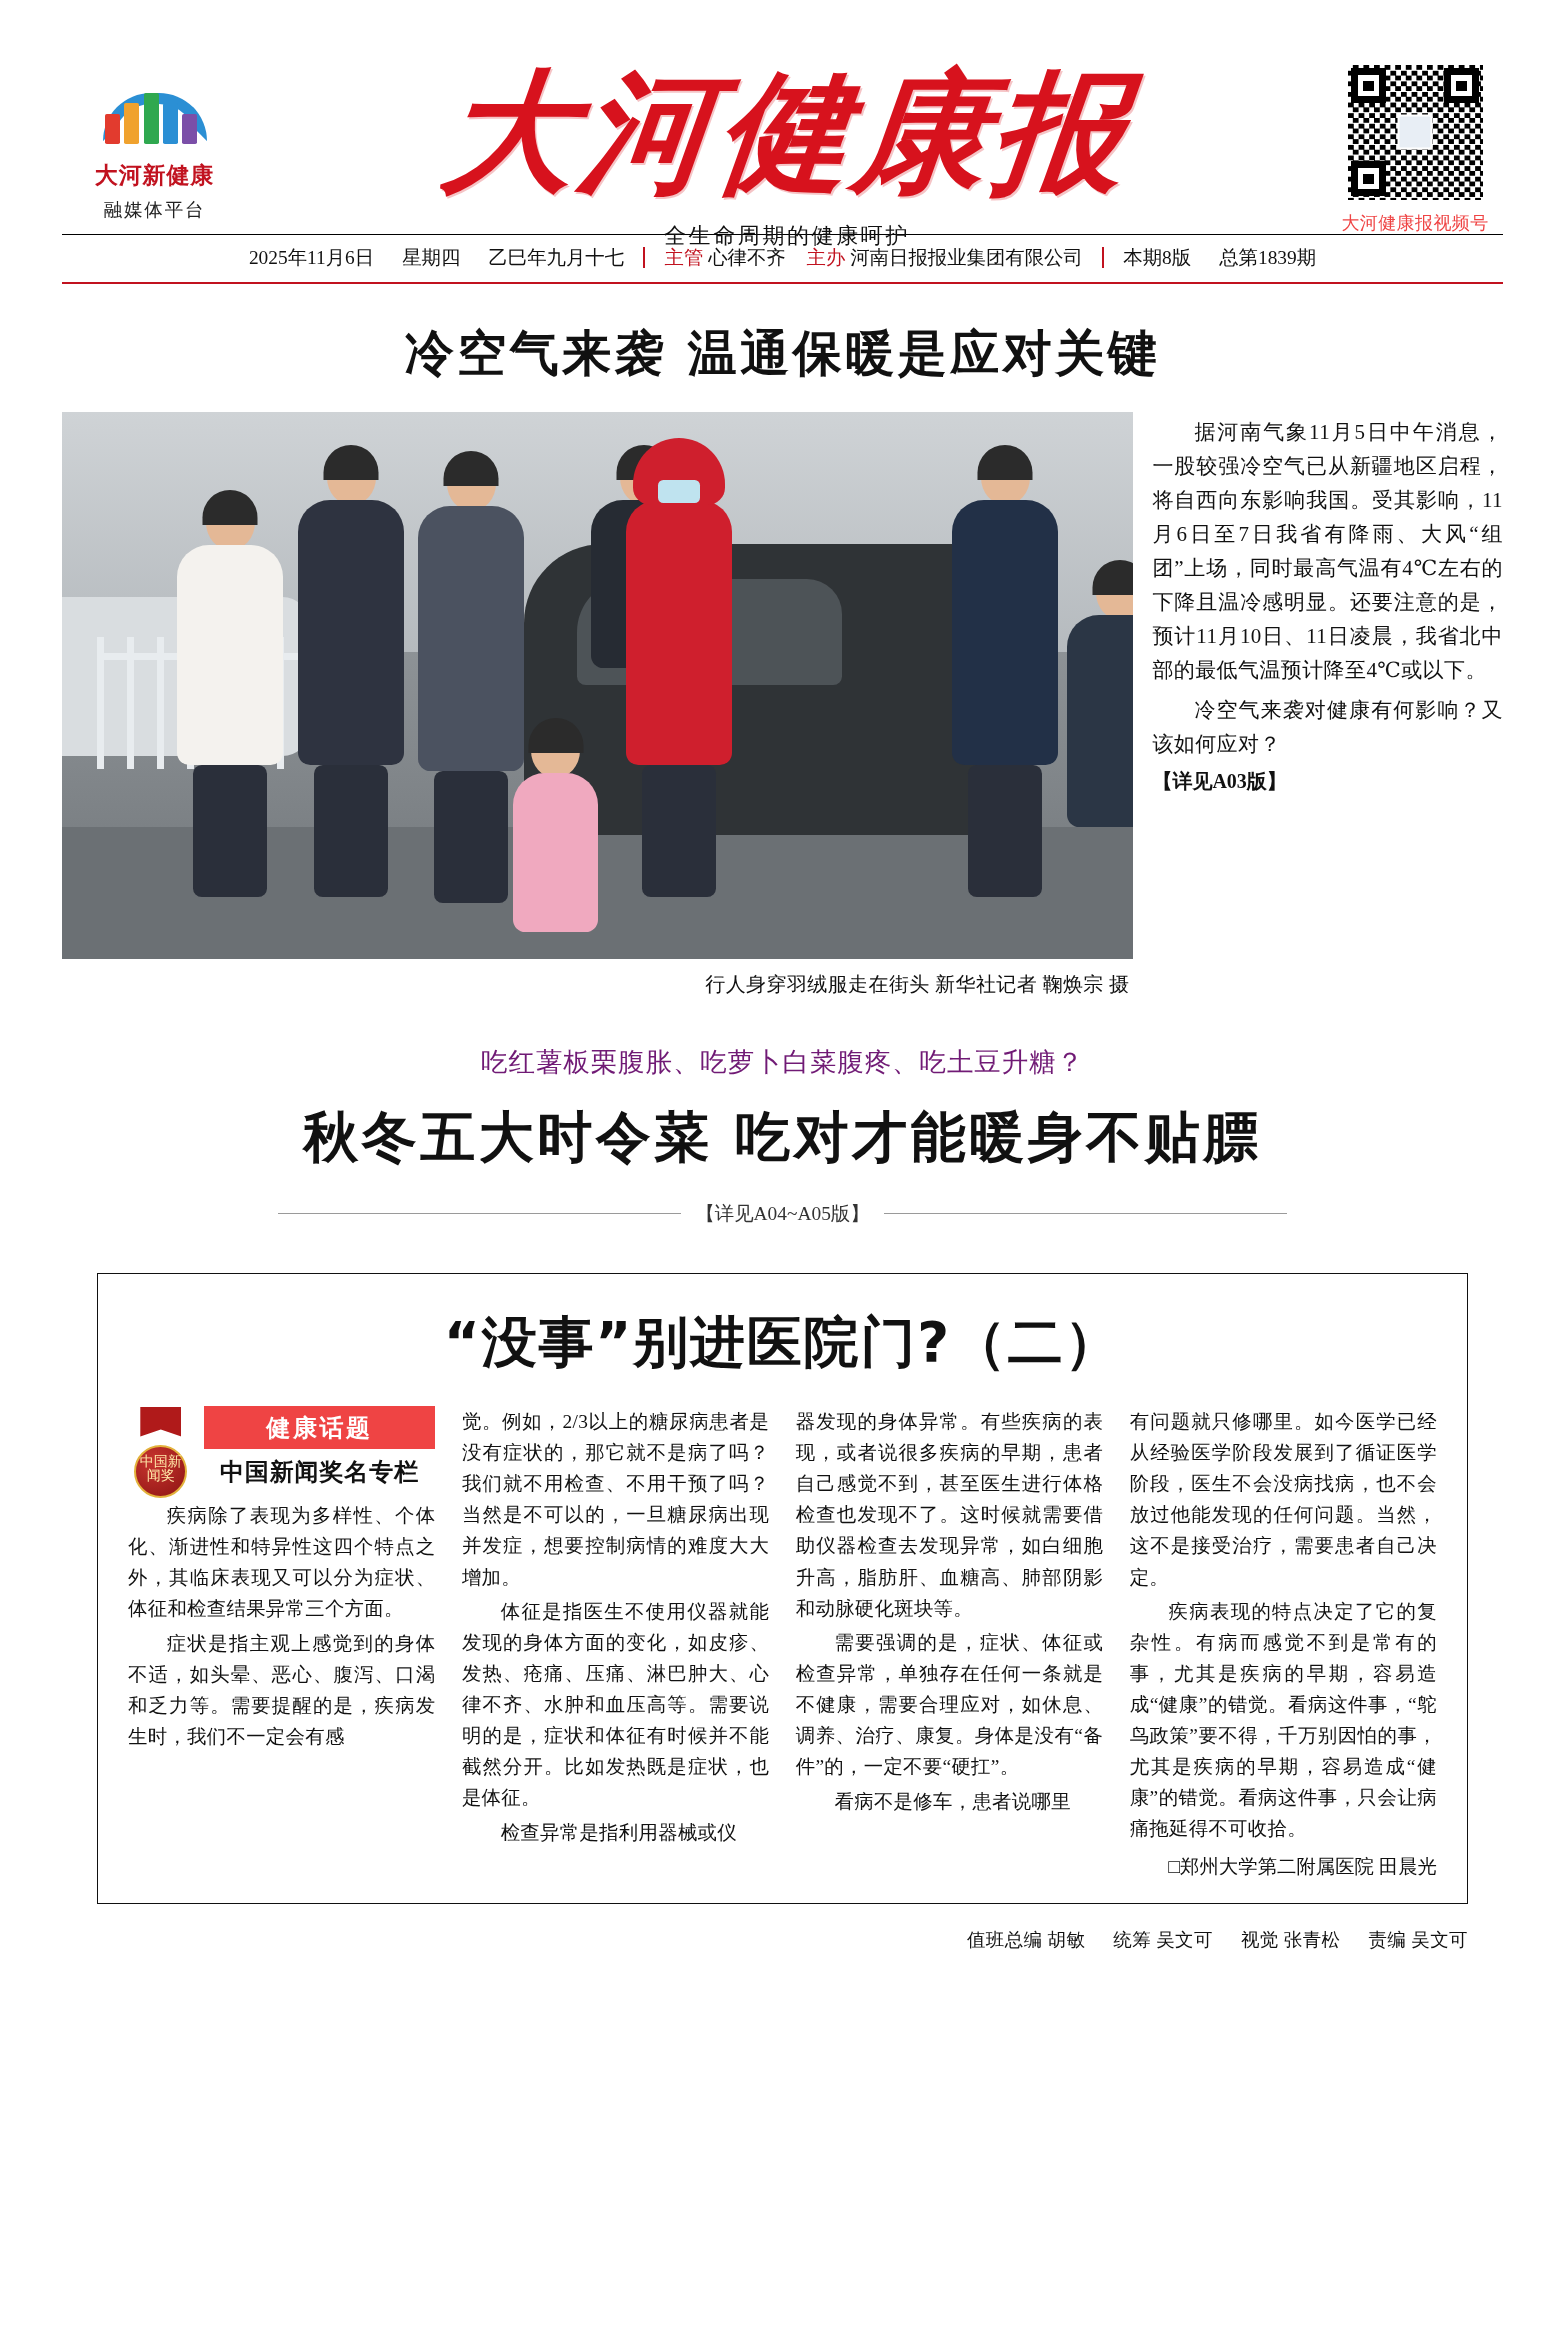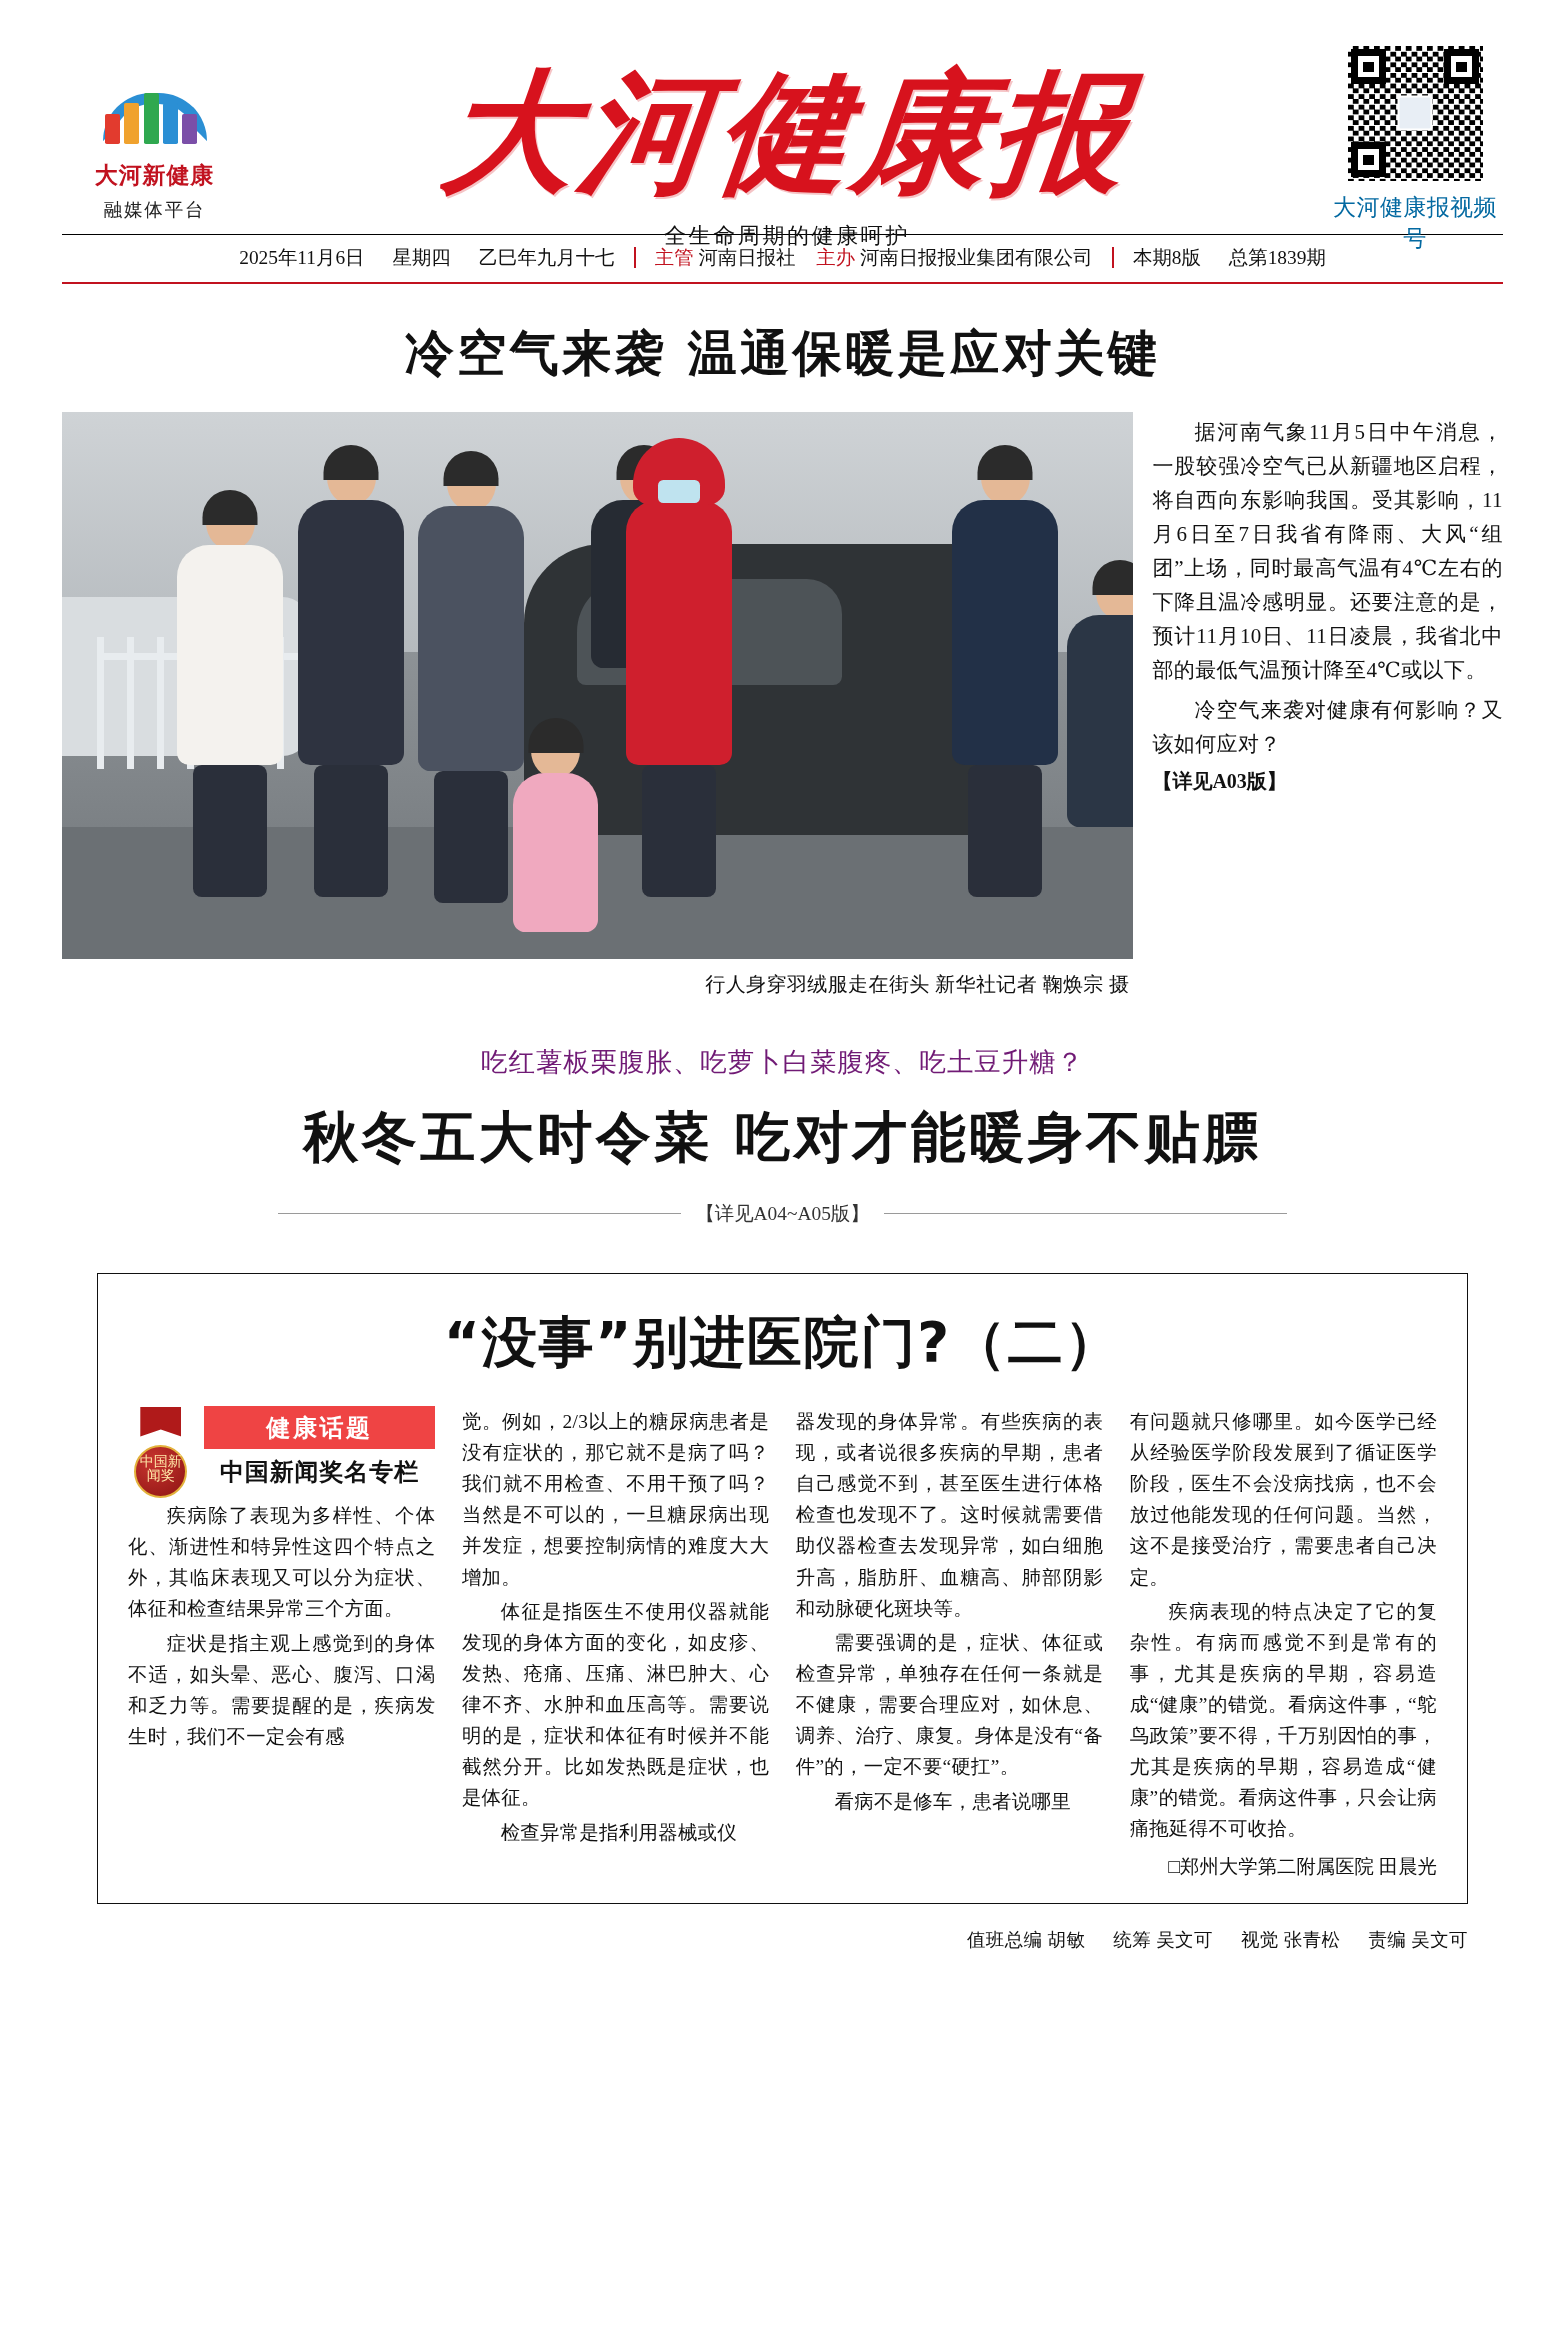--- a/index.html
+++ b/index.html
@@ -125,23 +125,23 @@
   .qr .center-logo {
     position: absolute;
     left: 50%; top: 50%;
     transform: translate(-50%,-50%);
     width: 35px; height: 35px;
     background: #e8eef5;
     border: 2.6px solid #fff;
     border-radius: 3.5px;
   }
   .qr-caption {
-    font-size: 23px;
+    font-size: 18px;
     margin-top: 8.8px;
-    color: #0369a1;
+    color: #ef4444;
     letter-spacing: 0.4px;
   }
 
   
   .rule-top {
     border-top: 1.8px solid #000;
     margin: 5.3px 62px 0 62px;
   }
   .datebar {
     margin: 0 62px;
@@ -418,21 +418,21 @@
   </div>
 
   <div class="rule-top"></div>
 
   <div class="datebar">
     <div class="seg">2025年11月6日</div>
     <div class="seg">星期四</div>
     <div class="seg">乙巳年九月十七</div>
     <span class="vline"></span>
     <div class="seg"><span class="red">主管</span>
-      <span>河南日报社</span>
+      <span>心律不齐</span>
       <span class="red" style="margin-left:16px;">主办</span>
       <span>河南日报报业集团有限公司</span>
     </div>
     <span class="vline"></span>
     <div class="seg">本期8版</div>
     <div class="seg">总第1839期</div>
   </div>
 
 
   <div class="sec2">

